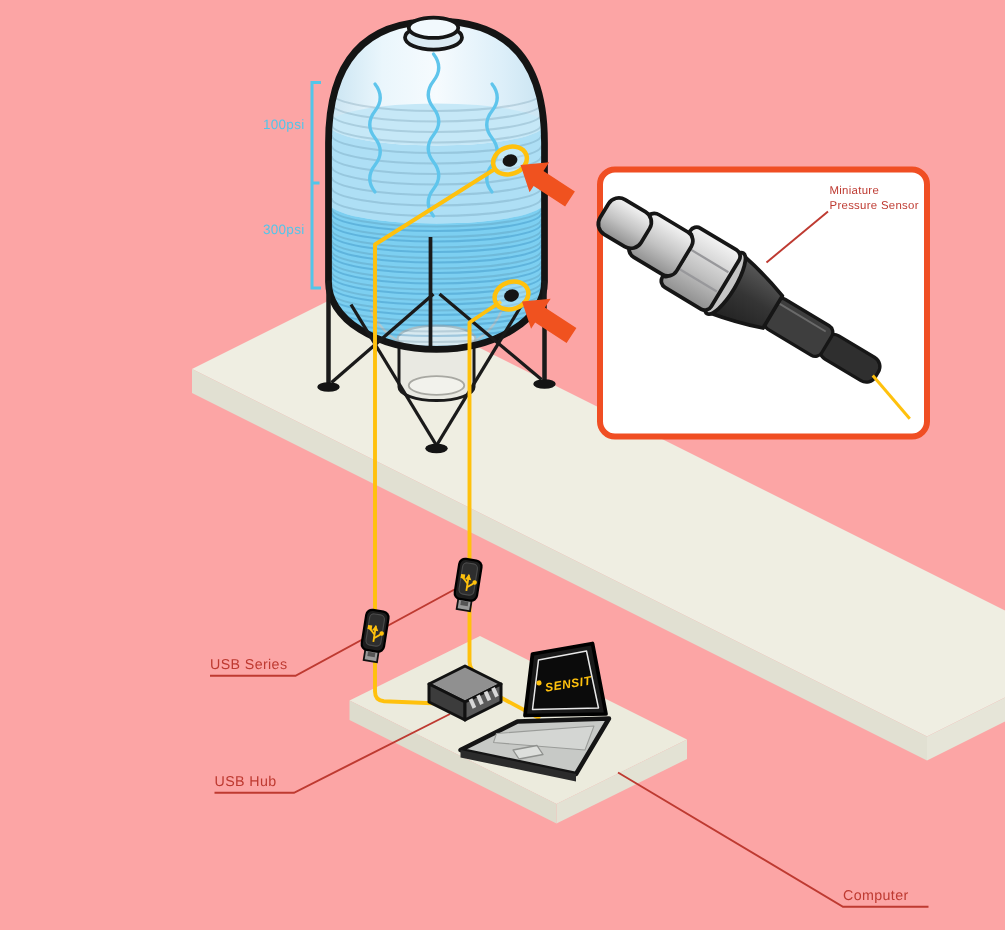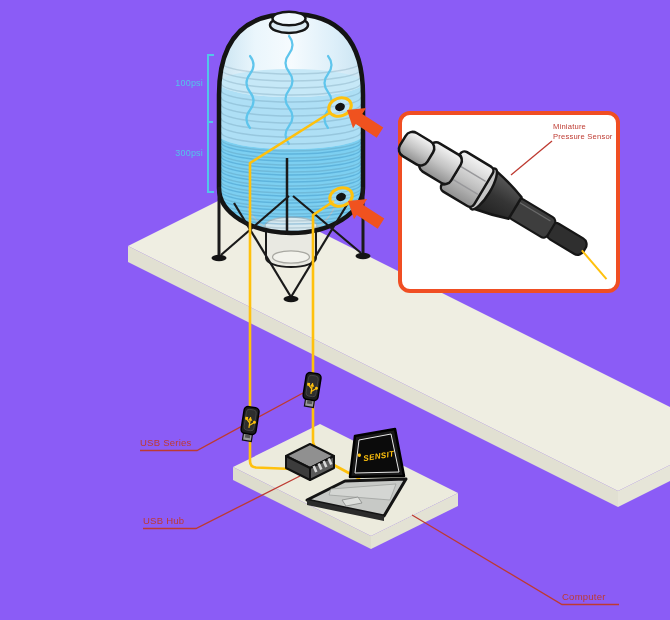--- a/index.html
+++ b/index.html
@@ -7,21 +7,21 @@
     --arrow-orange:#F0521F;
     --inset-border-orange:#F04E23;
     --label-red:#BE3A31;
     --annotation-cyan:#53C5E9;
     --water-blue:#7CCFF1;
     --water-light-blue:#AEDFF5;
     --water-surface:#C6E8F7;
     --platform-beige:#EFEEE2;
   }
   html,body{margin:0;padding:0;background:#ffffff;}
-  .stage{width:670px;height:620px;position:relative;background:#8b5cf6;overflow:hidden;
+  .stage{width:670px;height:620px;position:relative;background:#fca5a5;overflow:hidden;
          font-family:"Liberation Sans", sans-serif;}
   svg text{font-family:"Liberation Sans", sans-serif;}
   .cable{stroke:var(--cable-yellow);stroke-width:2.6;fill:none;stroke-linejoin:round;}
   .red-line{stroke:var(--label-red);stroke-width:1.3;fill:none;}
   .red-text{fill:var(--label-red);font-size:9.5px;letter-spacing:.25px;}
   .cyan-text{fill:var(--annotation-cyan);font-size:9px;letter-spacing:.2px;}
   .cyan-stroke{stroke:var(--annotation-cyan);stroke-width:2;fill:none;}
   .arrow-fill{fill:var(--arrow-orange);}
   .inset-frame{stroke:var(--inset-border-orange);stroke-width:4;fill:#ffffff;}
   .slab-top{fill:var(--platform-beige);}

